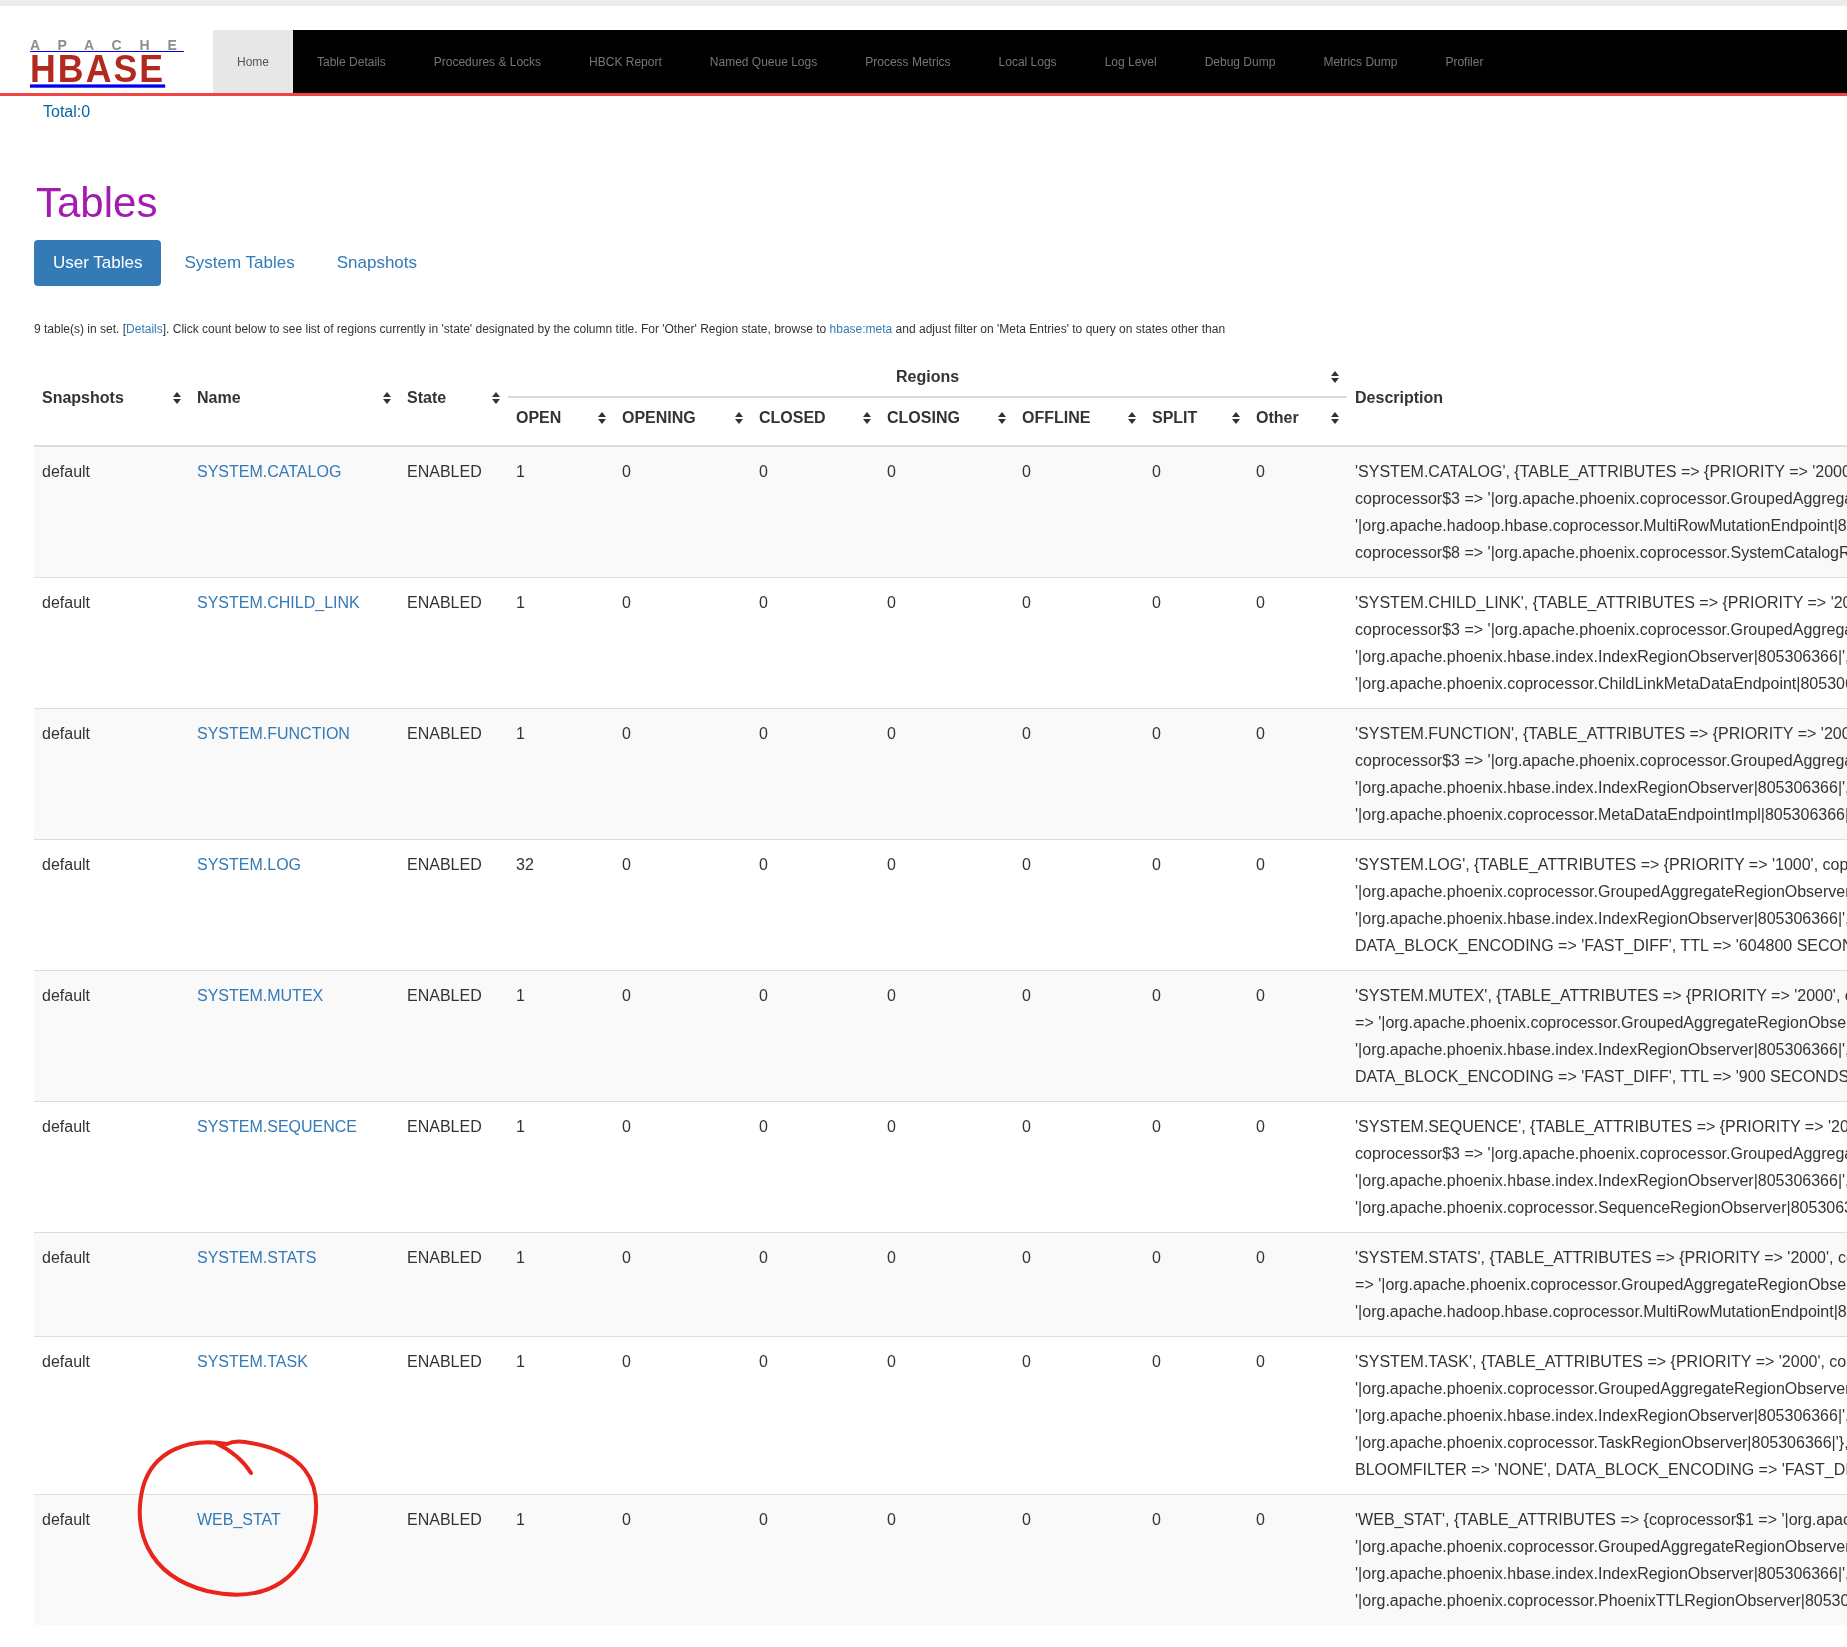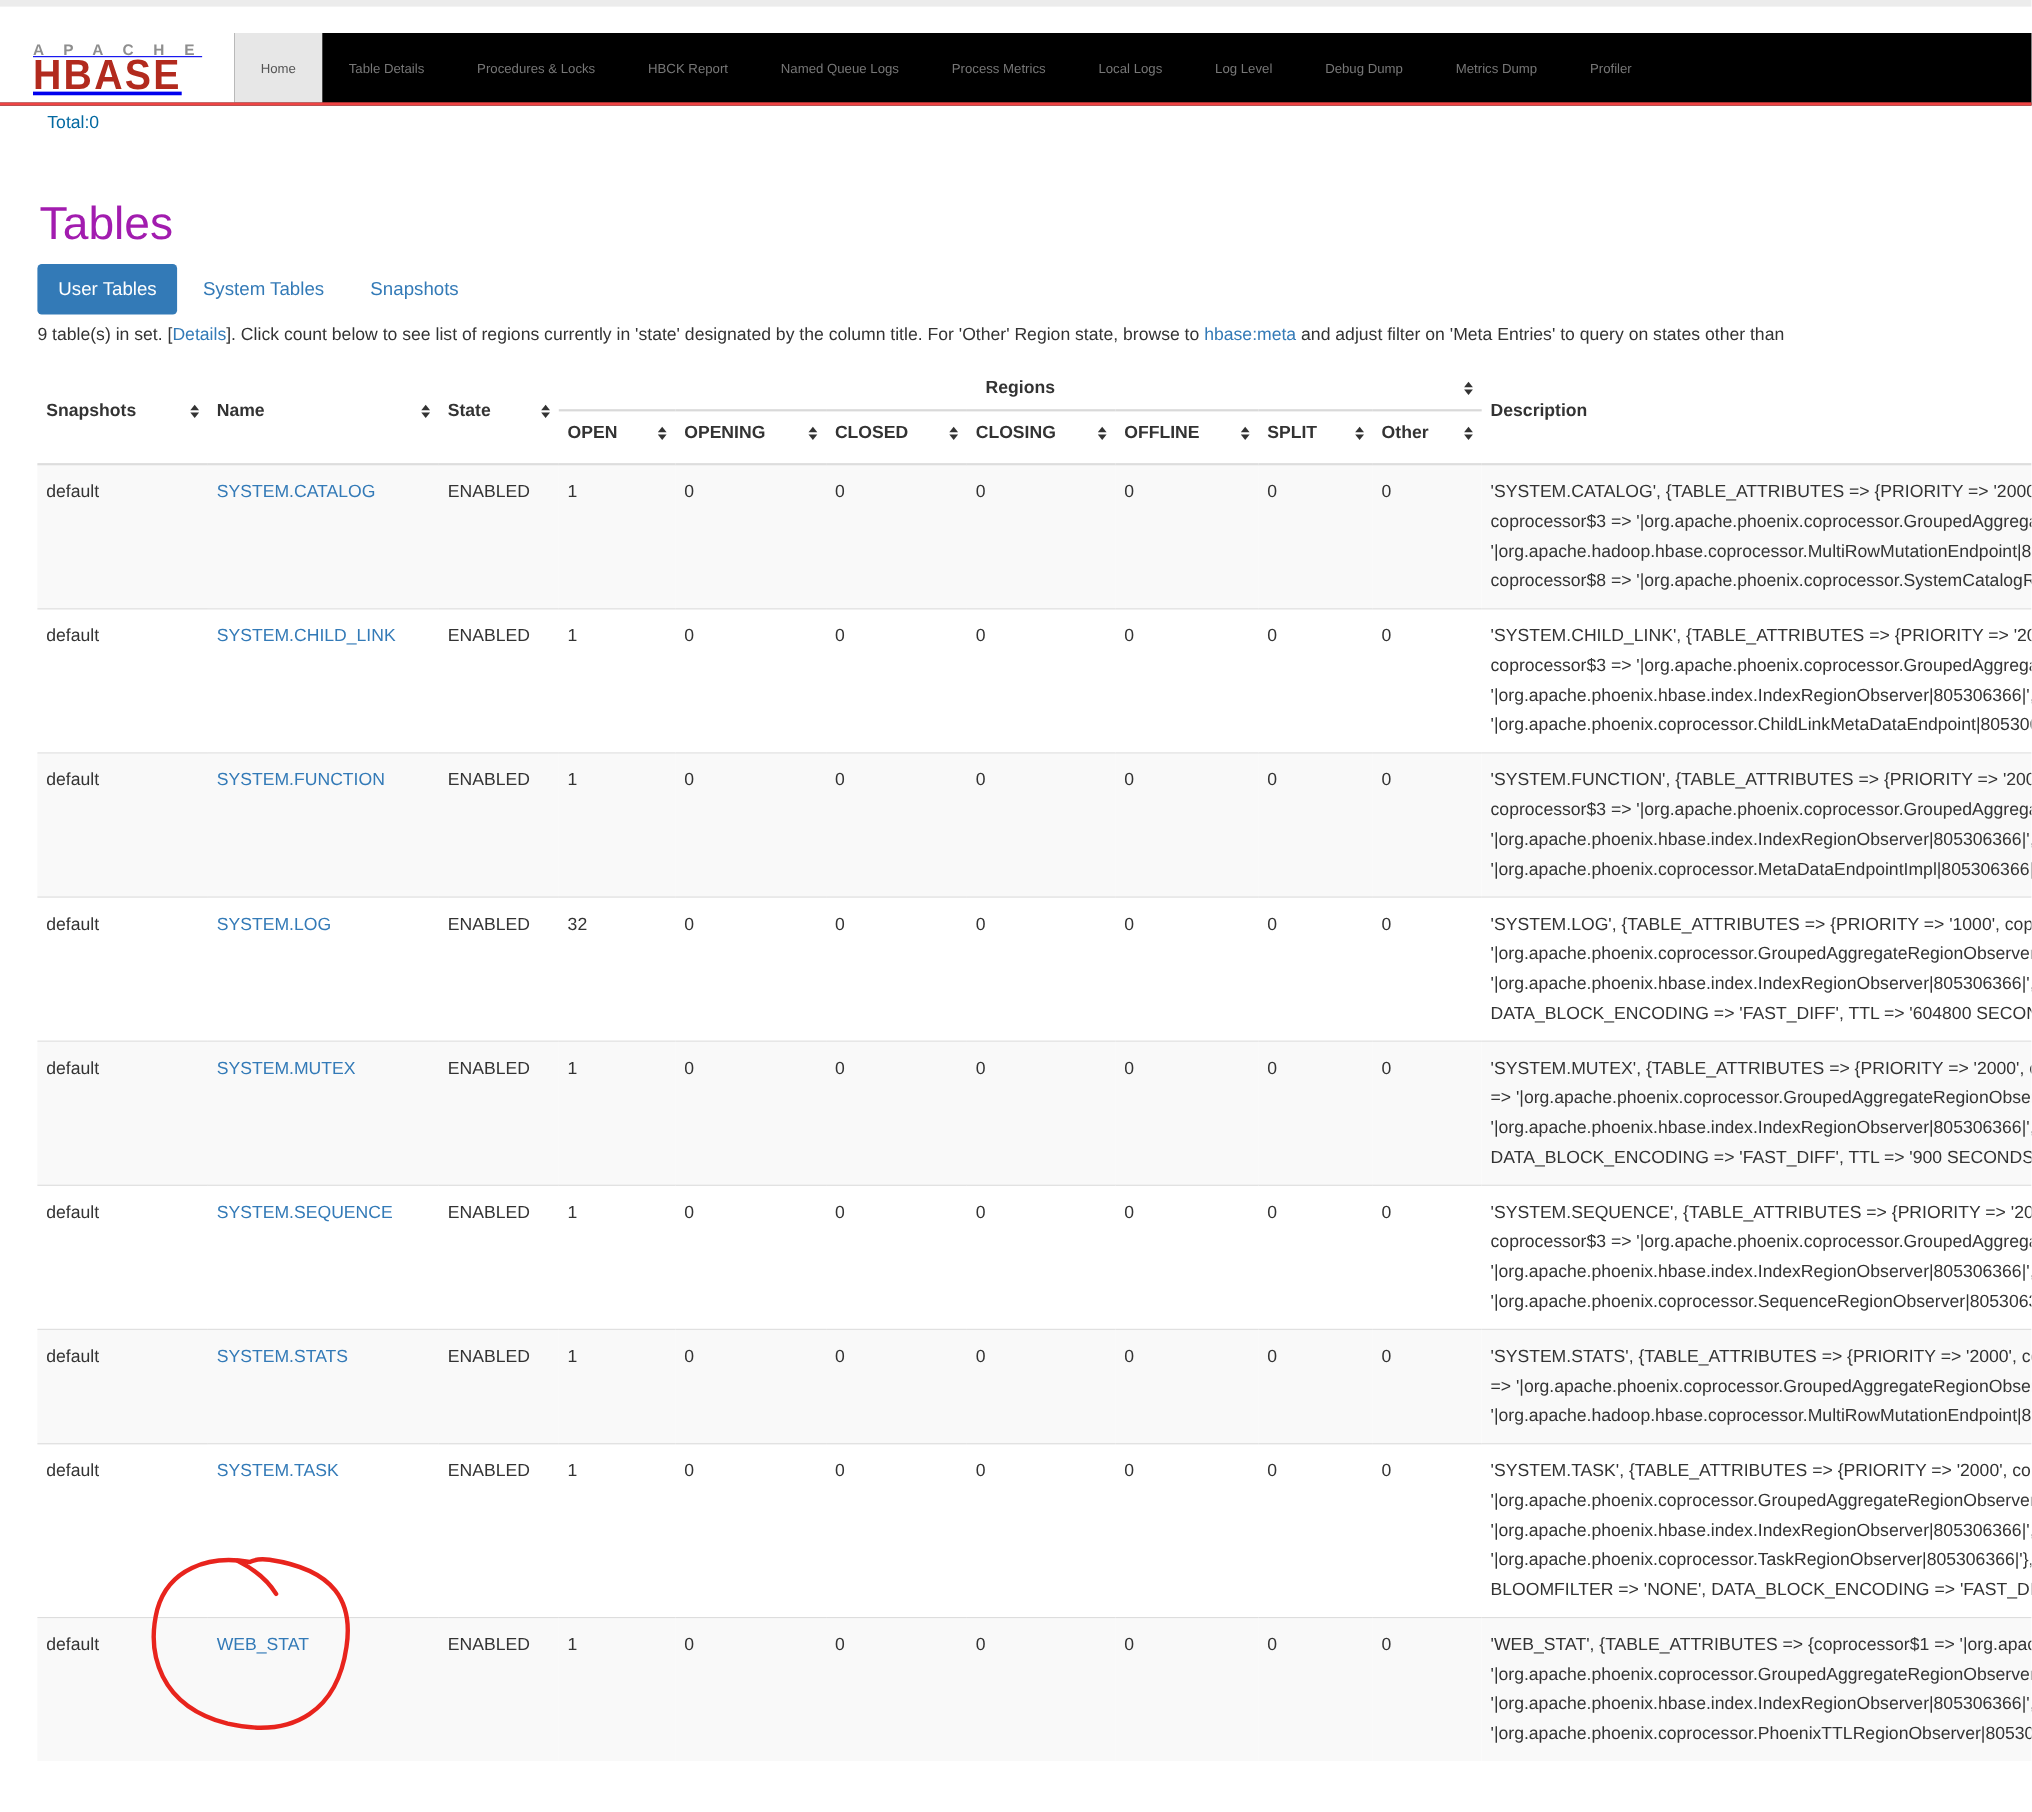--- a/index.html
+++ b/index.html
@@ -22,21 +22,21 @@
 
   .total { margin:7px 0 0 43px; font-size:16px; color:#0369a1; }
 
   
   h1.page-title { margin:58px 0 0 36px; font-size:42px; font-weight:500; color:#a21caf; line-height:48px; }
   .tabs { margin:13px 0 0 34px; display:flex; align-items:flex-start; }
   .pill { display:inline-block; padding:13px 19px; font-size:17px; border-radius:4px;
     text-decoration:none; color:#337ab7; }
   .pill.active { background:#337ab7; color:#fff; }
   .pill + .pill { margin-left:4px; }
-  p.intro { margin:8px 0 0 34px; font-size:16px; line-height:22px; white-space:nowrap;
+  p.intro { margin:32px 0 0 34px; font-size:12px; line-height:22px; white-space:nowrap;
     overflow:hidden; width:1813px; color:#333; }
   p.intro a { color:#337ab7; text-decoration:none; }
 
   
   .tbl-wrap { width:1847px; overflow:hidden; }
   table.tables { table-layout:fixed; width:1813px; margin:18px 0 0 34px;
     border-collapse:collapse; font-size:16px; }
   col.c1{width:155px} col.c2{width:210px} col.c3{width:109px} col.c4{width:106px}
   col.c5{width:137px} col.c6{width:128px} col.c7{width:135px} col.c8{width:130px}
   col.c9{width:104px} col.c10{width:99px} col.c11{width:500px}

